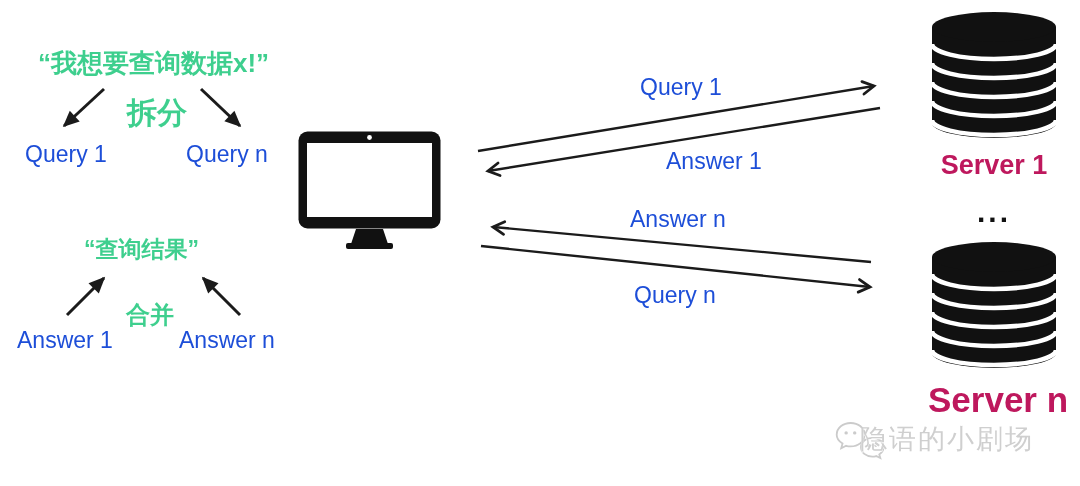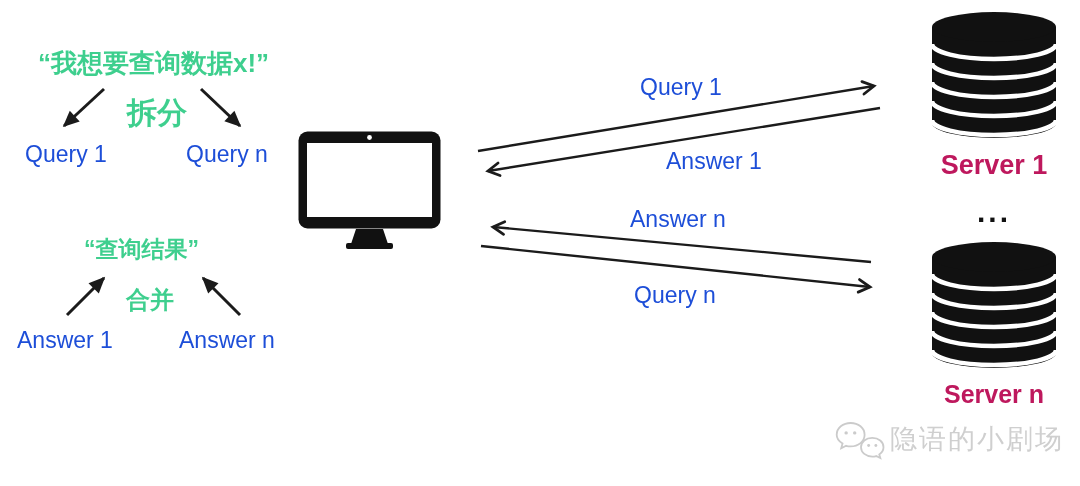--- a/index.html
+++ b/index.html
@@ -46,21 +46,21 @@
       <line x1="481" y1="246" x2="870" y2="287" stroke-width="2.4" marker-end="url(#ah-o)"></line>
     </g>
   </svg>
 
   <div class="abs green" style="left:38px; top:46px; font-size:26px;">“我想要查询数据x!”</div>
   <div class="abs green" style="left:127px; top:93px; font-size:30px;">拆分</div>
   <div class="abs lbl" style="left:25px; top:141px;">Query 1</div>
   <div class="abs lbl" style="left:186px; top:141px;">Query n</div>
 
   <div class="abs green" style="left:84px; top:234px; font-size:23px;">“查询结果”</div>
-  <div class="abs green" style="left:126px; top:284px; font-size:24px;">合并</div>
+  <div class="abs green" style="left:126px; top:299px; font-size:24px;">合并</div>
   <div class="abs lbl" style="left:17px; top:327px;">Answer 1</div>
   <div class="abs lbl" style="left:179px; top:327px;">Answer n</div>
 
   <svg class="abs" style="left:297px; top:130px;" width="145" height="120" viewBox="0 0 145 120">
     <rect x="1.5" y="1.5" width="142" height="97" rx="9" fill="#111"></rect>
     <rect x="10" y="13" width="125" height="74" fill="#fff"></rect>
     <circle cx="72.5" cy="7.5" r="2.4" fill="#fff"></circle>
     <path d="M59 99 L86 99 L91 114 L54 114 Z" fill="#111"></path>
     <rect x="49" y="113" width="47" height="6" rx="2" fill="#111"></rect>
   </svg>
@@ -89,29 +89,29 @@
     <path d="M4 17 L4 113 A62 15 0 0 0 128 113 L128 17 Z" fill="#111"></path>
     <ellipse cx="66" cy="17" rx="62" ry="15" fill="#111"></ellipse>
     <g stroke="#fff" stroke-width="4.5" fill="none">
       <path d="M4 34  A62 15 0 0 0 128 34"></path>
       <path d="M4 53  A62 15 0 0 0 128 53"></path>
       <path d="M4 72  A62 15 0 0 0 128 72"></path>
       <path d="M4 91  A62 15 0 0 0 128 91"></path>
       <path d="M4 110 A62 15 0 0 0 128 110"></path>
     </g>
   </svg>
-  <div class="abs bold ctr" style="left:928px; top:380px; width:132px; font-size:25px;">Server n</div>
+  <div class="abs bold ctr" style="left:928px; top:380px; width:132px; font-size:35px;">Server n</div>
 
   <svg class="abs" style="left:834px; top:419px;" width="54" height="44" viewBox="0 0 60 48">
     <g stroke="#cbcbcb" stroke-width="2" fill="#ffffff">
       <path d="M3 17 C3 9.5 10 4 18.5 4 C27 4 34 9.5 34 17 C34 24.5 27 30 18.5 30 C16.8 30 15.1 29.8 13.5 29.3 L8 32 L9.5 26.8 C5.6 24.4 3 21 3 17 Z"></path>
       <path d="M30 31 C30 25 35.5 20.5 42.5 20.5 C49.5 20.5 55 25 55 31 C55 34.3 53.2 37 50.3 38.9 L51.5 43 L46.8 40.7 C45.4 41.1 44 41.3 42.5 41.3 C35.5 41.3 30 36.9 30 31 Z"></path>
     </g>
     <g fill="#cbcbcb">
       <circle cx="13.5" cy="15" r="1.9"></circle>
       <circle cx="23" cy="15" r="1.9"></circle>
       <circle cx="38.5" cy="29" r="1.6"></circle>
       <circle cx="46.5" cy="29" r="1.6"></circle>
     </g>
   </svg>
-  <div class="abs wm-text" style="left:890px; top:421px;">隐语的小剧场</div>
+  <div class="abs wm-text" style="left:860px; top:421px;">隐语的小剧场</div>
 
 </div>
 
 </body></html>

